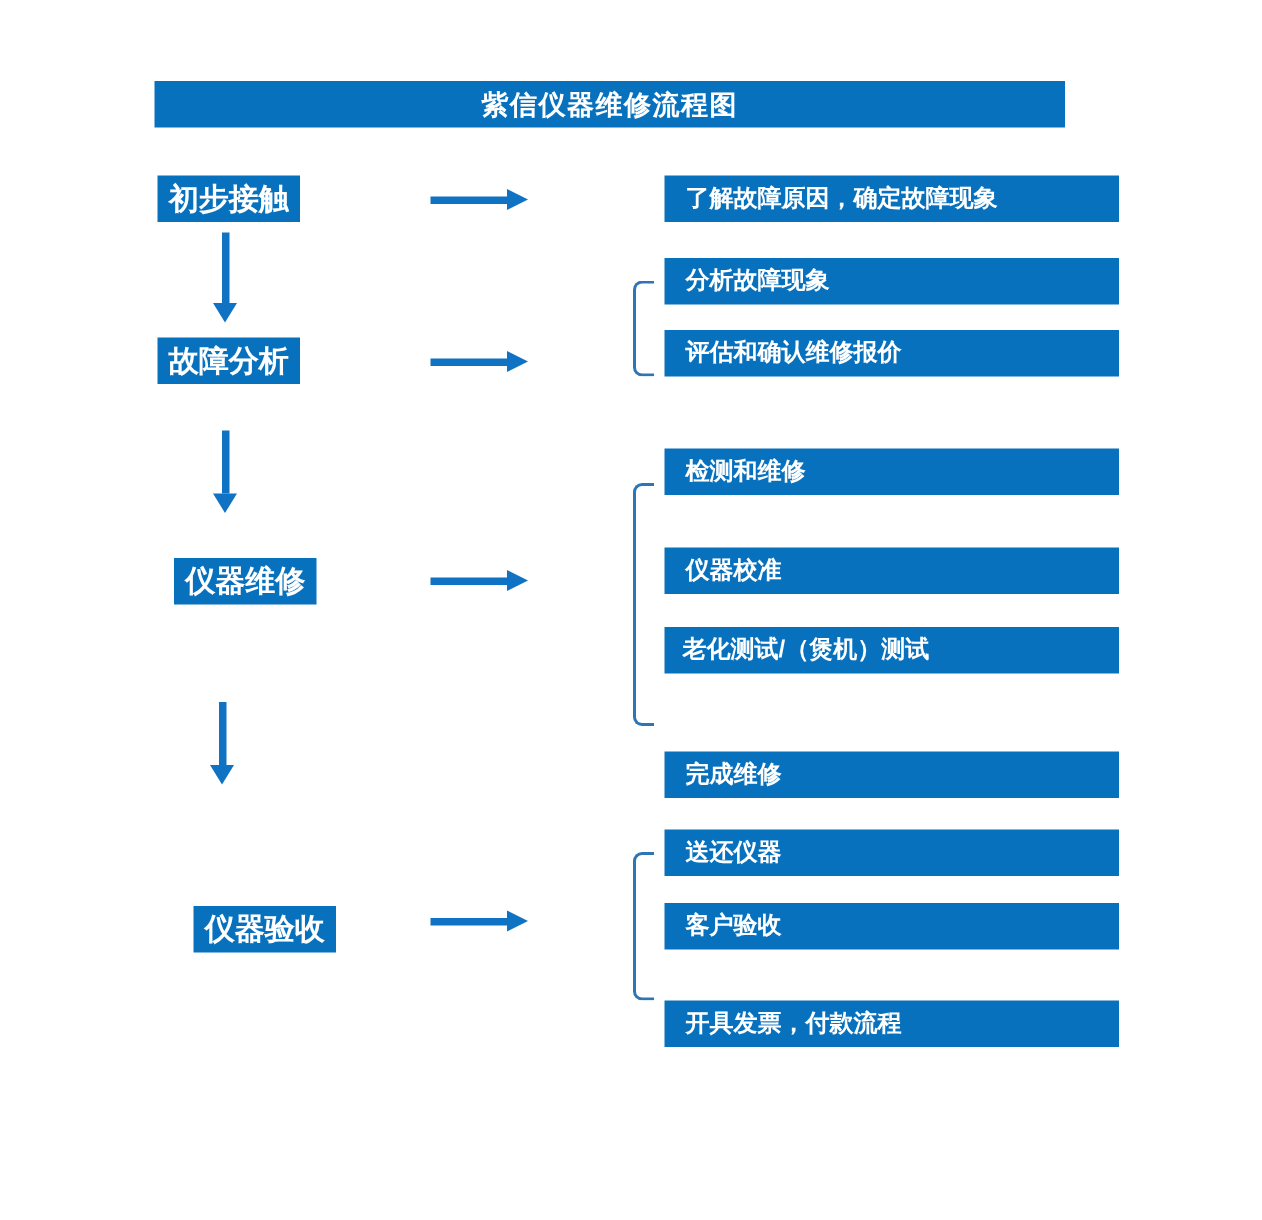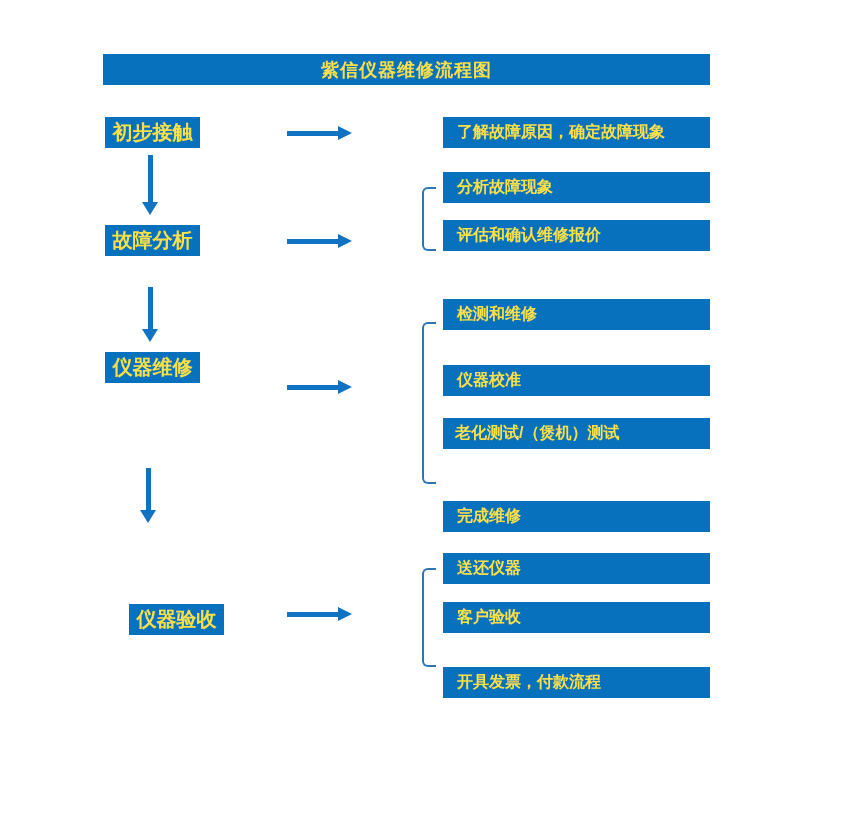--- a/index.html
+++ b/index.html
@@ -13,39 +13,39 @@
   .canvas{
     position:relative;
     width:841px;
     height:813px;
     background:#ffffff;
     overflow:hidden;
   }
   .bluebox{
     position:absolute;
     background:var(--box-blue);
-    color:#fde047;
+    color:#ffffff;
     font-weight:bold;
     display:flex;
     align-items:center;
     height:31px;
   }
   .titlebar{
     left:103px; top:54px; width:607px;
     justify-content:center;
     font-size:18px;
     letter-spacing:1px;
   }
   .stage{
     left:105px; width:95px;
     justify-content:center;
     font-size:20px;
   }
   .detail{
-    left:443px; width:267px;
+    left:443px; width:303px;
     justify-content:flex-start;
     padding-left:14px;
     font-size:16px;
   }
   
   .h-arrow{
     position:absolute;
     display:flex;
     align-items:center;
     height:14px;
@@ -89,21 +89,21 @@
 </style>
 </head>
 <body>
 
 <div class="canvas">
 
   <div class="bluebox titlebar">紫信仪器维修流程图</div>
 
   <div class="bluebox stage" style="top:117px;">初步接触</div>
   <div class="bluebox stage" style="top:225px;">故障分析</div>
-  <div class="bluebox stage" style="top:352px;">仪器维修</div>
+  <div class="bluebox stage" style="top:372px;margin-left:11px;">仪器维修</div>
   <div class="bluebox stage" style="top:604px;margin-left:24px;">仪器验收</div>
 
   <div class="v-arrow" style="left:142px; top:155px;">
     <span class="stem" style="height:47px;"></span>
     <span class="head"></span>
   </div>
   <div class="v-arrow" style="left:142px; top:287px;">
     <span class="stem" style="height:42px;"></span>
     <span class="head"></span>
   </div>

